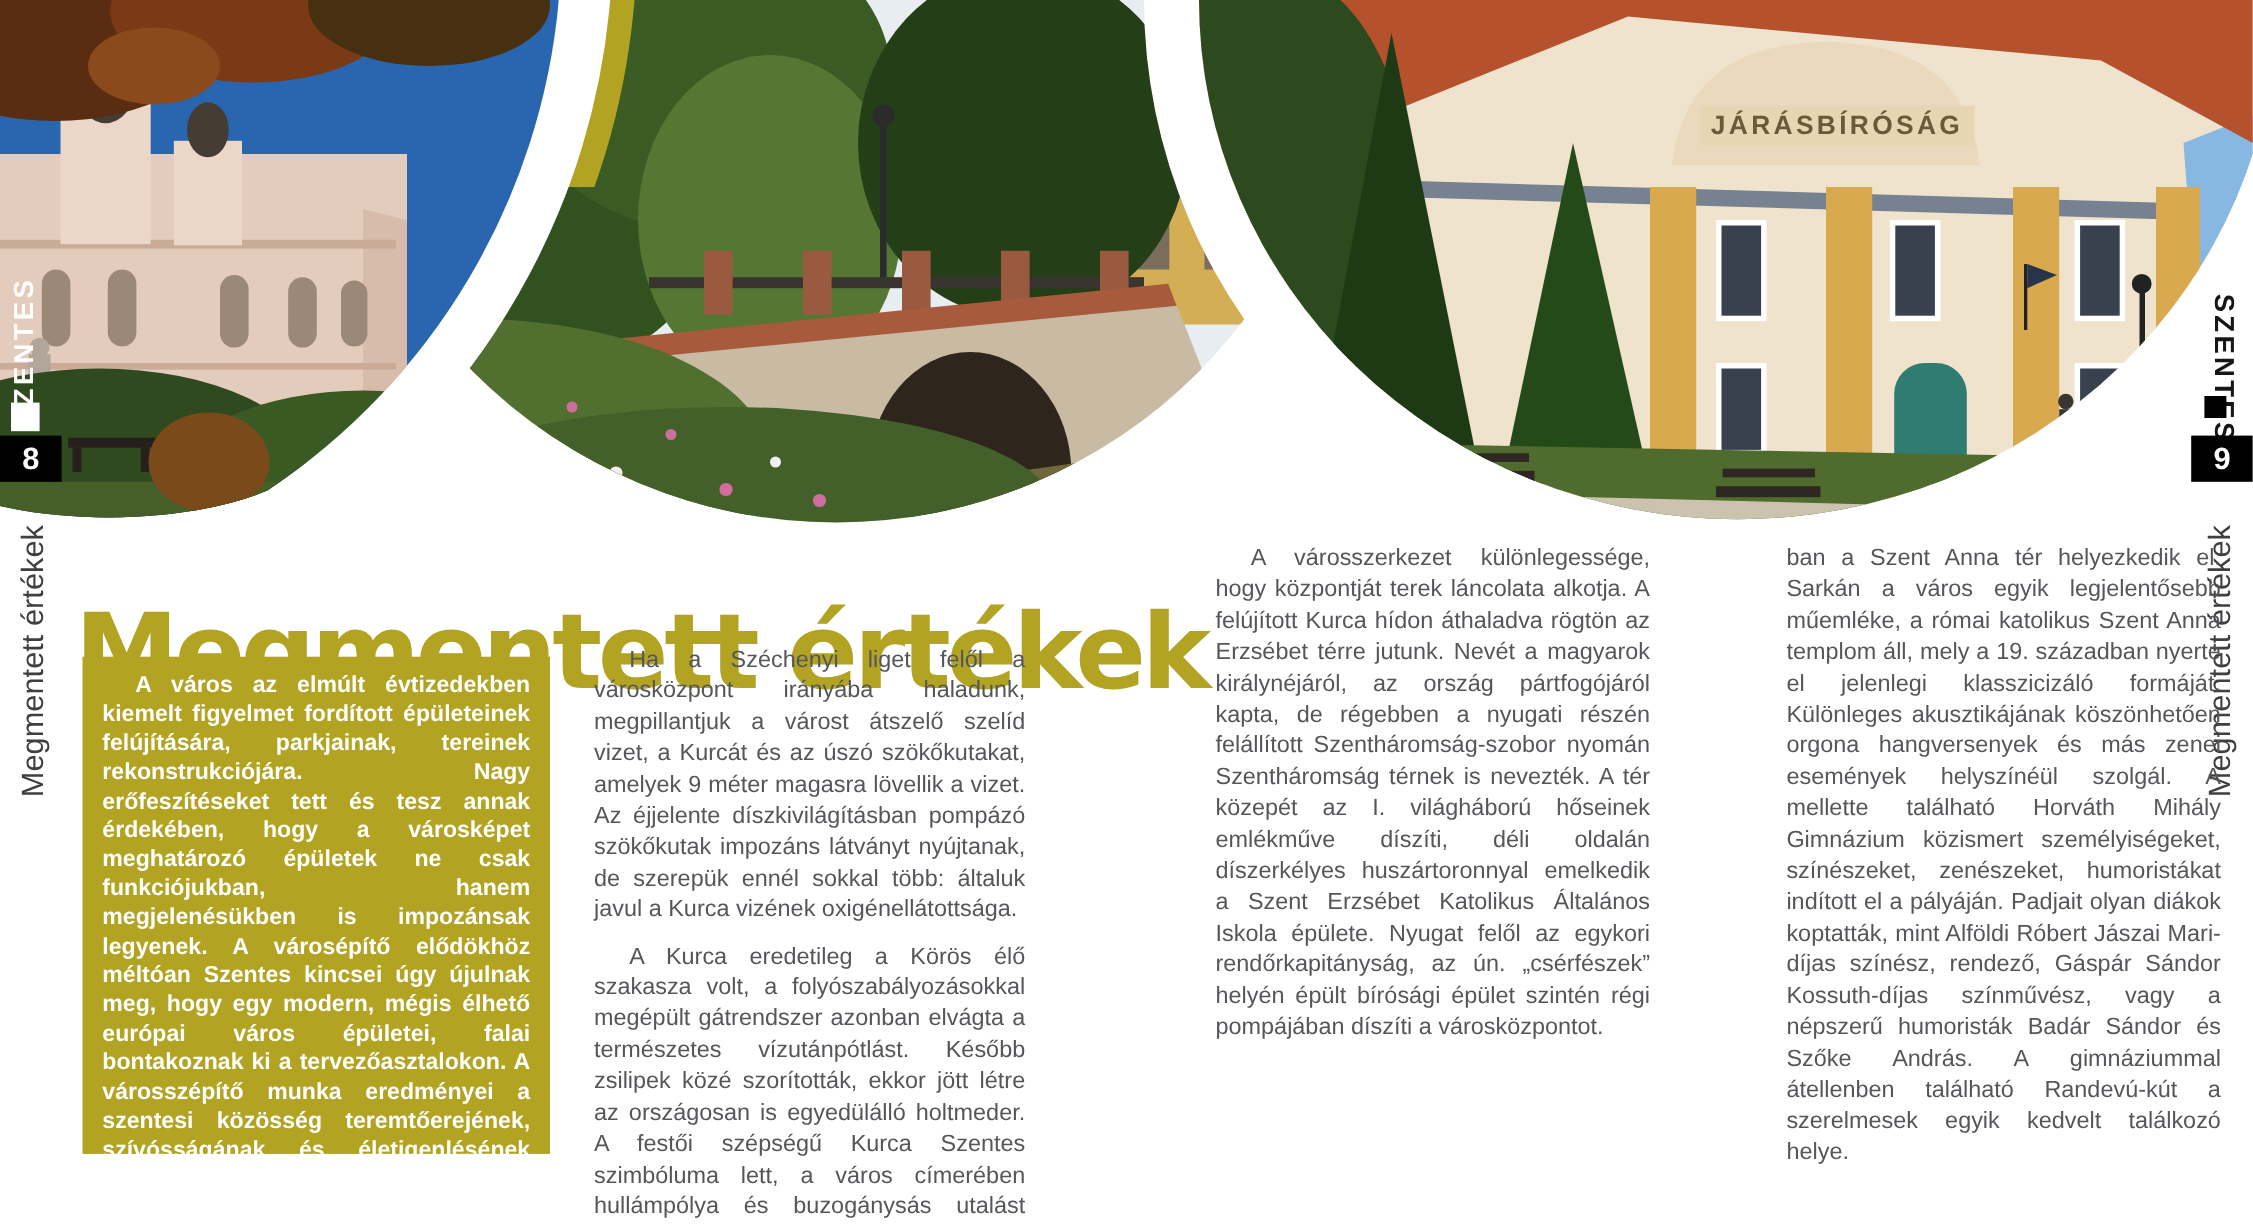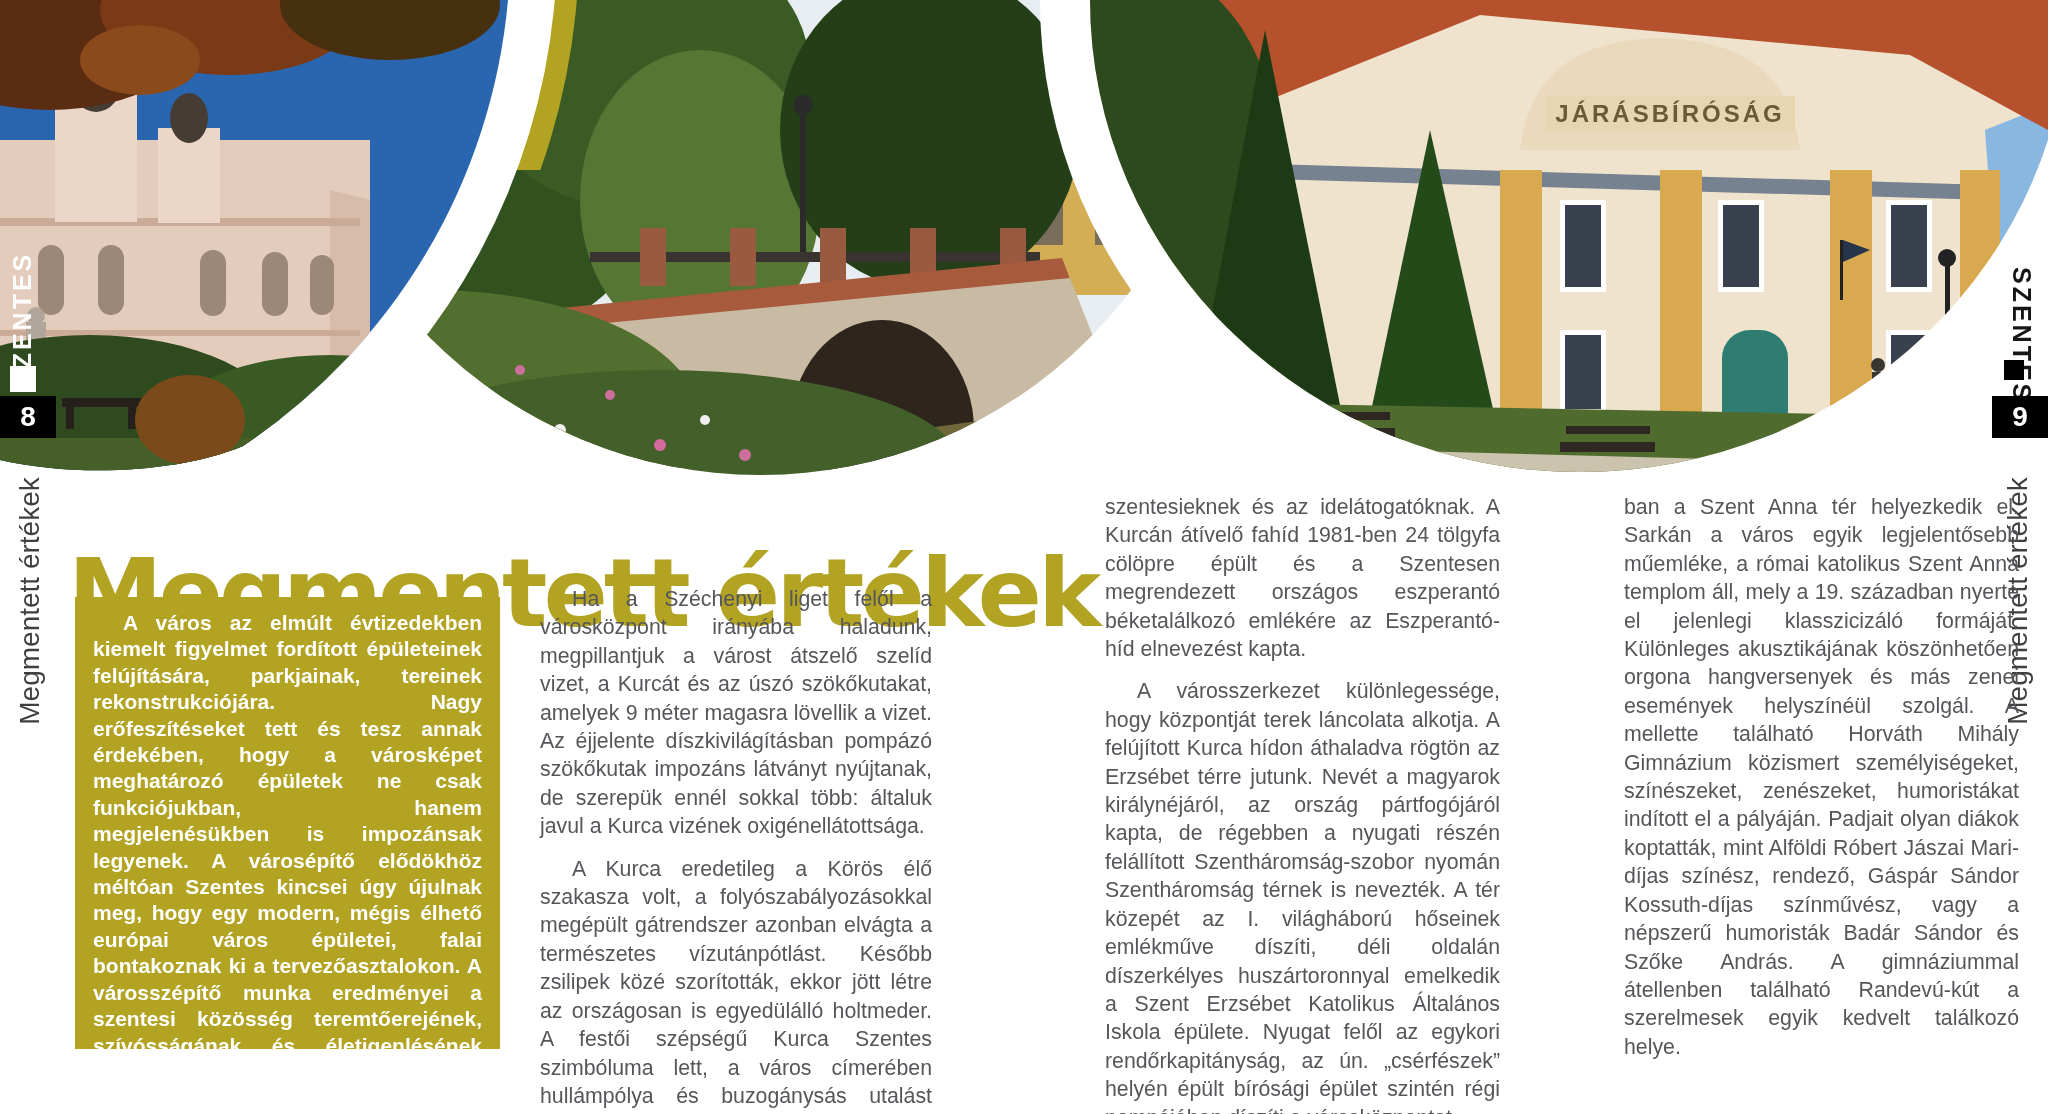--- a/index.html
+++ b/index.html
@@ -237,19 +237,18 @@
 
 <div class="intro-box">
   <p>A város az elmúlt évtizedekben kiemelt figyelmet fordított épületeinek felújítására, parkjainak, tereinek rekonstrukciójára. Nagy erőfeszítéseket tett és tesz annak érdekében, hogy a városképet meghatározó épületek ne csak funkciójukban, hanem megjelenésükben is impozánsak legyenek. A városépítő elődökhöz méltóan Szentes kincsei úgy újulnak meg, hogy egy modern, mégis élhető európai város épületei, falai bontakoznak ki a tervezőasztalokon. A városszépítő munka eredményei a szentesi közösség teremtőerejének, szívósságának és életigenlésének nyomán mutatkoznak meg, mint ahogy a város címerében is ezt szimbolizálja az örökzöld pálma.</p>
 </div>
 
 <div class="col col-b">
   <p class="indent">Ha a Széchenyi liget felől a városközpont irányába haladunk, megpillantjuk a várost átszelő szelíd vizet, a Kurcát és az úszó szökőkutakat, amelyek 9 méter magasra lövellik a vizet. Az éjjelente díszkivilágításban pompázó szökőkutak impozáns látványt nyújtanak, de szerepük ennél sokkal több: általuk javul a Kurca vizének oxigénellátottsága.</p>
   <p class="indent">A Kurca eredetileg a Körös élő szakasza volt, a folyószabályozásokkal megépült gátrendszer azonban elvágta a természetes vízutánpótlást. Később zsilipek közé szorították, ekkor jött létre az országosan is egyedülálló holtmeder. A festői szépségű Kurca Szentes szimbóluma lett, a város címerében hullámpólya és buzogánysás utalást találunk. A partjait szegélyező parkosított sétányok közkedvelt helyszínei a</p>
 </div>
 <div class="col col-c">
-  <p>szentesieknek és az idelátogatóknak. A Kurcán átívelő fahíd 1981-ben 24 tölgyfa cölöpre épült és a Szentesen megrendezett országos eszperantó béketalálkozó emlékére az Eszperantó-híd elnevezést kapta.</p>
   <p class="indent">A városszerkezet különlegessége, hogy központját terek láncolata alkotja. A felújított Kurca hídon áthaladva rögtön az Erzsébet térre jutunk. Nevét a magyarok királynéjáról, az ország pártfogójáról kapta, de régebben a nyugati részén felállított Szentháromság-szobor nyomán Szentháromság térnek is nevezték. A tér közepét az I. világháború hőseinek emlékműve díszíti, déli oldalán díszerkélyes huszártoronnyal emelkedik a Szent Erzsébet Katolikus Általános Iskola épülete. Nyugat felől az egykori rendőrkapitányság, az ún. „csérfészek” helyén épült bírósági épület szintén régi pompájában díszíti a városközpontot.</p>
 
 </div>
 <div class="col col-d">
   <p>ban a Szent Anna tér helyezkedik el. Sarkán a város egyik legjelentősebb műemléke, a római katolikus Szent Anna templom áll, mely a 19. században nyerte el jelenlegi klasszicizáló formáját. Különleges akusztikájának köszönhetően orgona hangversenyek és más zenei események helyszínéül szolgál. A mellette található Horváth Mihály Gimnázium közismert személyiségeket, színészeket, zenészeket, humoristákat indított el a pályáján. Padjait olyan diákok koptatták, mint Alföldi Róbert Jászai Mari-díjas színész, rendező, Gáspár Sándor Kossuth-díjas színművész, vagy a népszerű humoristák Badár Sándor és Szőke András. A gimnáziummal átellenben található Randevú-kút a szerelmesek egyik kedvelt találkozó helye.</p>
 </div>
 
 </body></html>

